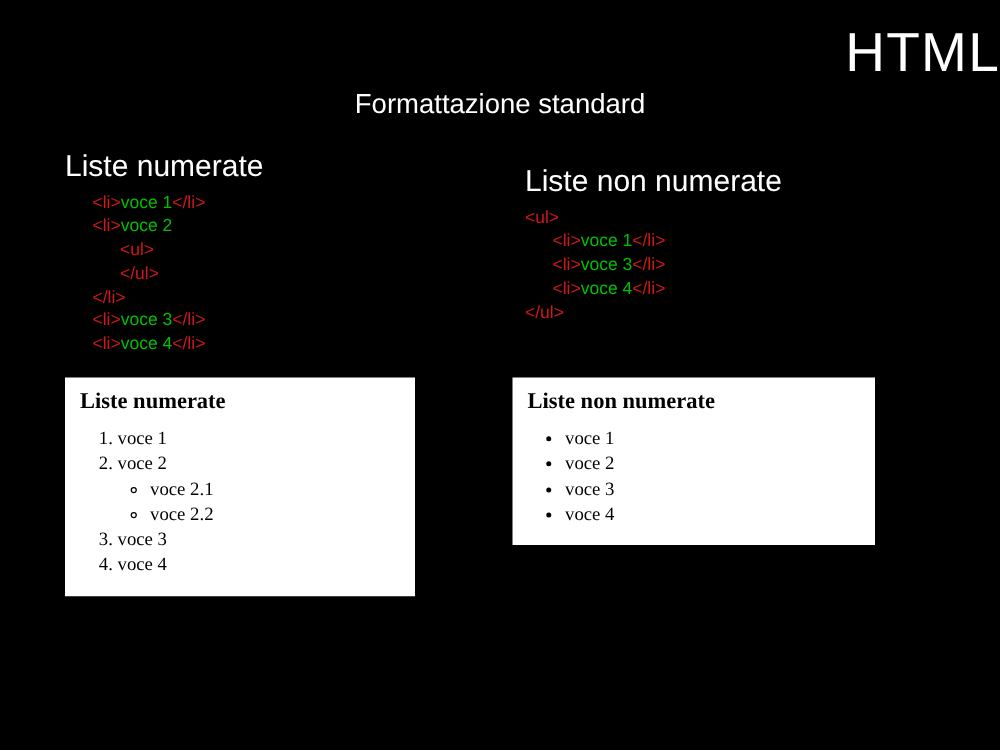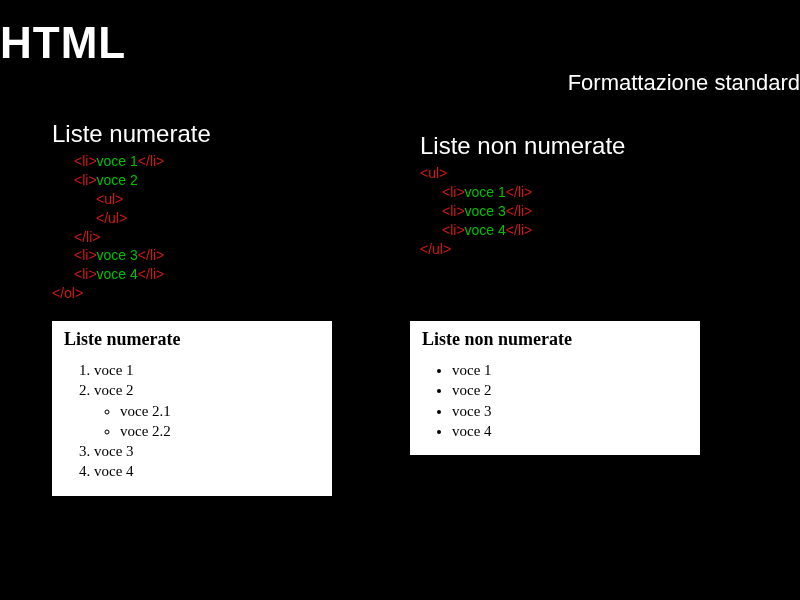--- a/index.html
+++ b/index.html
@@ -5,28 +5,28 @@
     * { margin: 0; padding: 0; box-sizing: border-box; }
     body {
       width: 800px;
       height: 600px;
       background: #000;
       color: #fff;
       font-family: Arial, Helvetica, sans-serif;
       overflow: hidden;
     }
     .title {
-      text-align: left;
+      text-align: right;
       font-size: 44px;
-      font-weight: bold;
+      font-weight: normal;
       margin-top: 18px;
       letter-spacing: 1px;
     }
     .subtitle {
-      text-align: right;
+      text-align: center;
       font-size: 22px;
       font-weight: normal;
       margin-top: 2px;
     }
     .columns {
       display: flex;
       margin-top: 24px;
     }
     .col-left {
       width: 50%;
@@ -98,21 +98,20 @@
   <div class="col-left">
     <div class="section-heading">Liste numerate</div>
     <div class="code-block">
       <div class="code-line indent1"><span class="tag">&lt;li&gt;</span><span class="txt">voce 1</span><span class="tag">&lt;/li&gt;</span></div>
       <div class="code-line indent1"><span class="tag">&lt;li&gt;</span><span class="txt">voce 2</span></div>
       <div class="code-line indent2"><span class="tag">&lt;ul&gt;</span></div>
       <div class="code-line indent2"><span class="tag">&lt;/ul&gt;</span></div>
       <div class="code-line indent1"><span class="tag">&lt;/li&gt;</span></div>
       <div class="code-line indent1"><span class="tag">&lt;li&gt;</span><span class="txt">voce 3</span><span class="tag">&lt;/li&gt;</span></div>
       <div class="code-line indent1"><span class="tag">&lt;li&gt;</span><span class="txt">voce 4</span><span class="tag">&lt;/li&gt;</span></div>
-      <div class="code-line"><span class="tag">&lt;/ol&gt;</span></div>
     </div>
   </div>
 
   <div class="col-right">
     <div class="section-heading">Liste non numerate</div>
     <div class="code-block">
       <div class="code-line"><span class="tag">&lt;ul&gt;</span></div>
       <div class="code-line indent1"><span class="tag">&lt;li&gt;</span><span class="txt">voce 1</span><span class="tag">&lt;/li&gt;</span></div>
       <div class="code-line indent1"><span class="tag">&lt;li&gt;</span><span class="txt">voce 3</span><span class="tag">&lt;/li&gt;</span></div>
       <div class="code-line indent1"><span class="tag">&lt;li&gt;</span><span class="txt">voce 4</span><span class="tag">&lt;/li&gt;</span></div>

